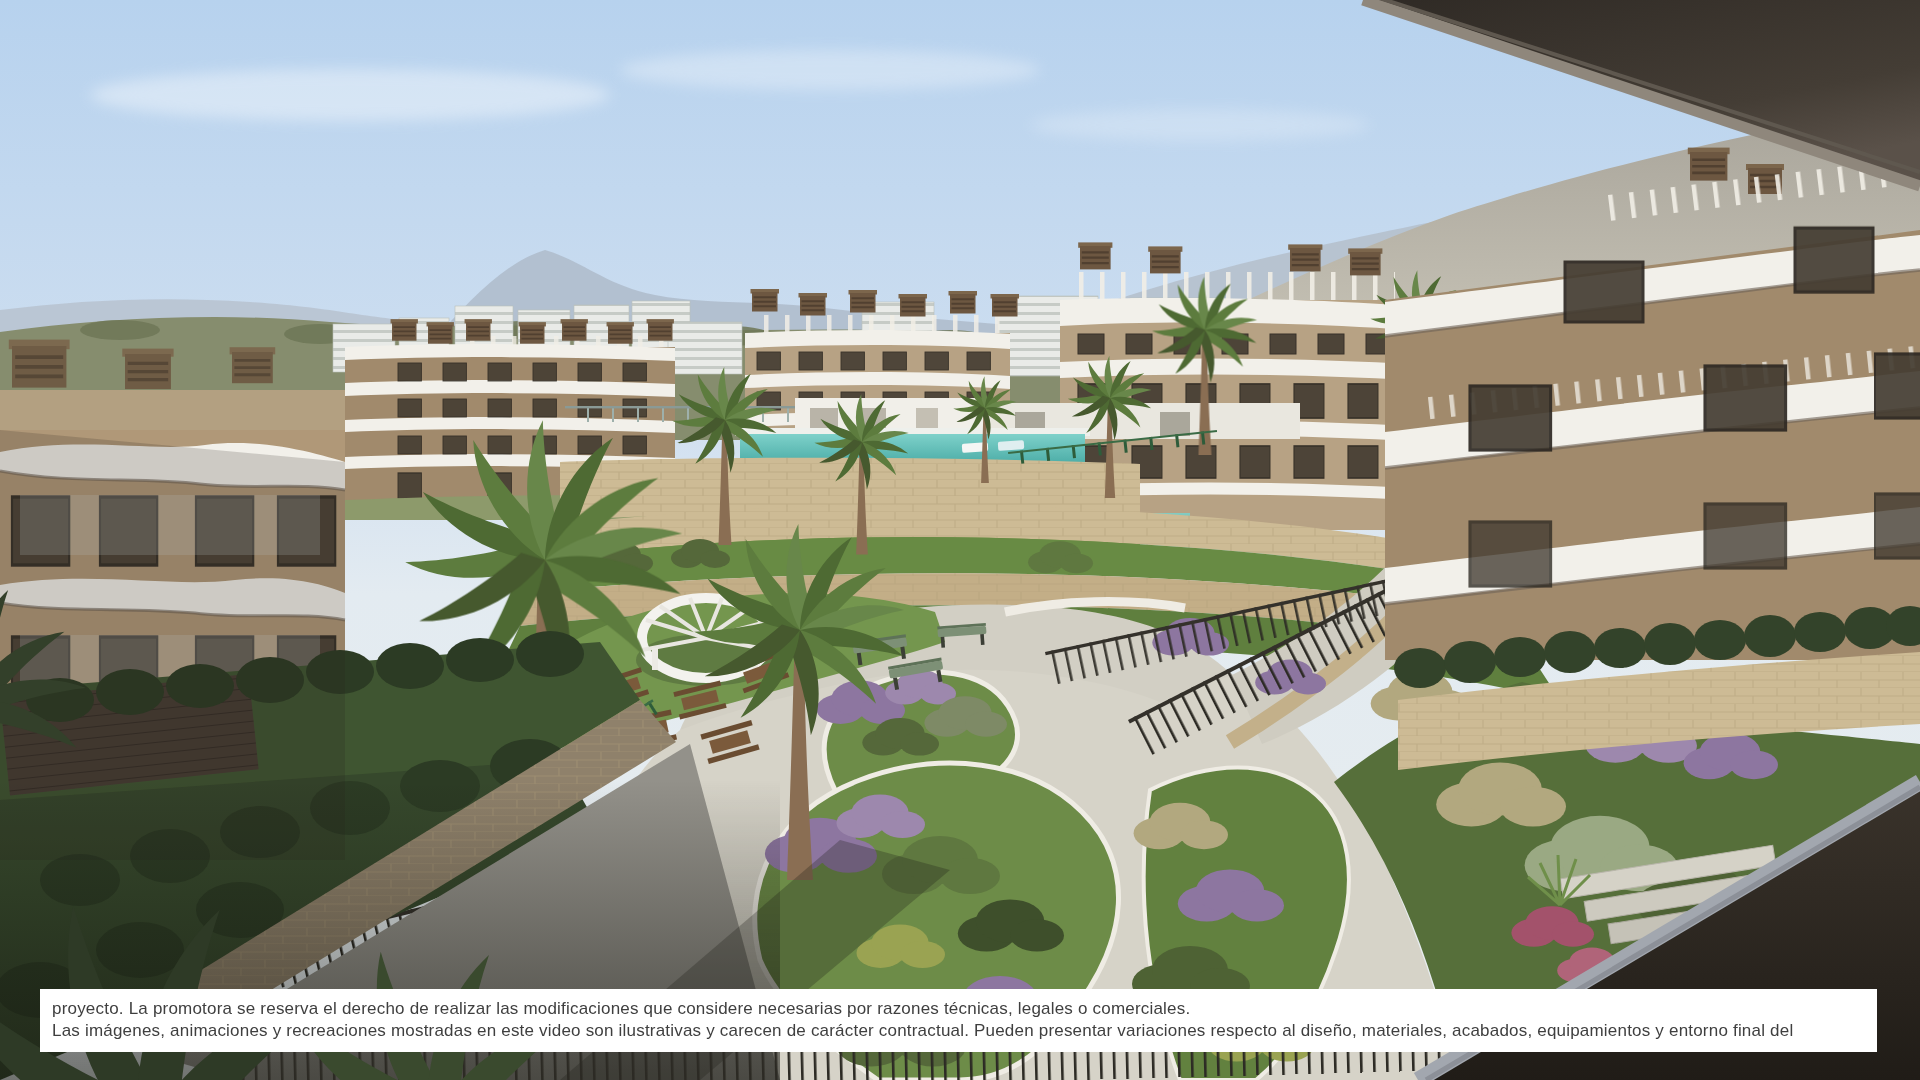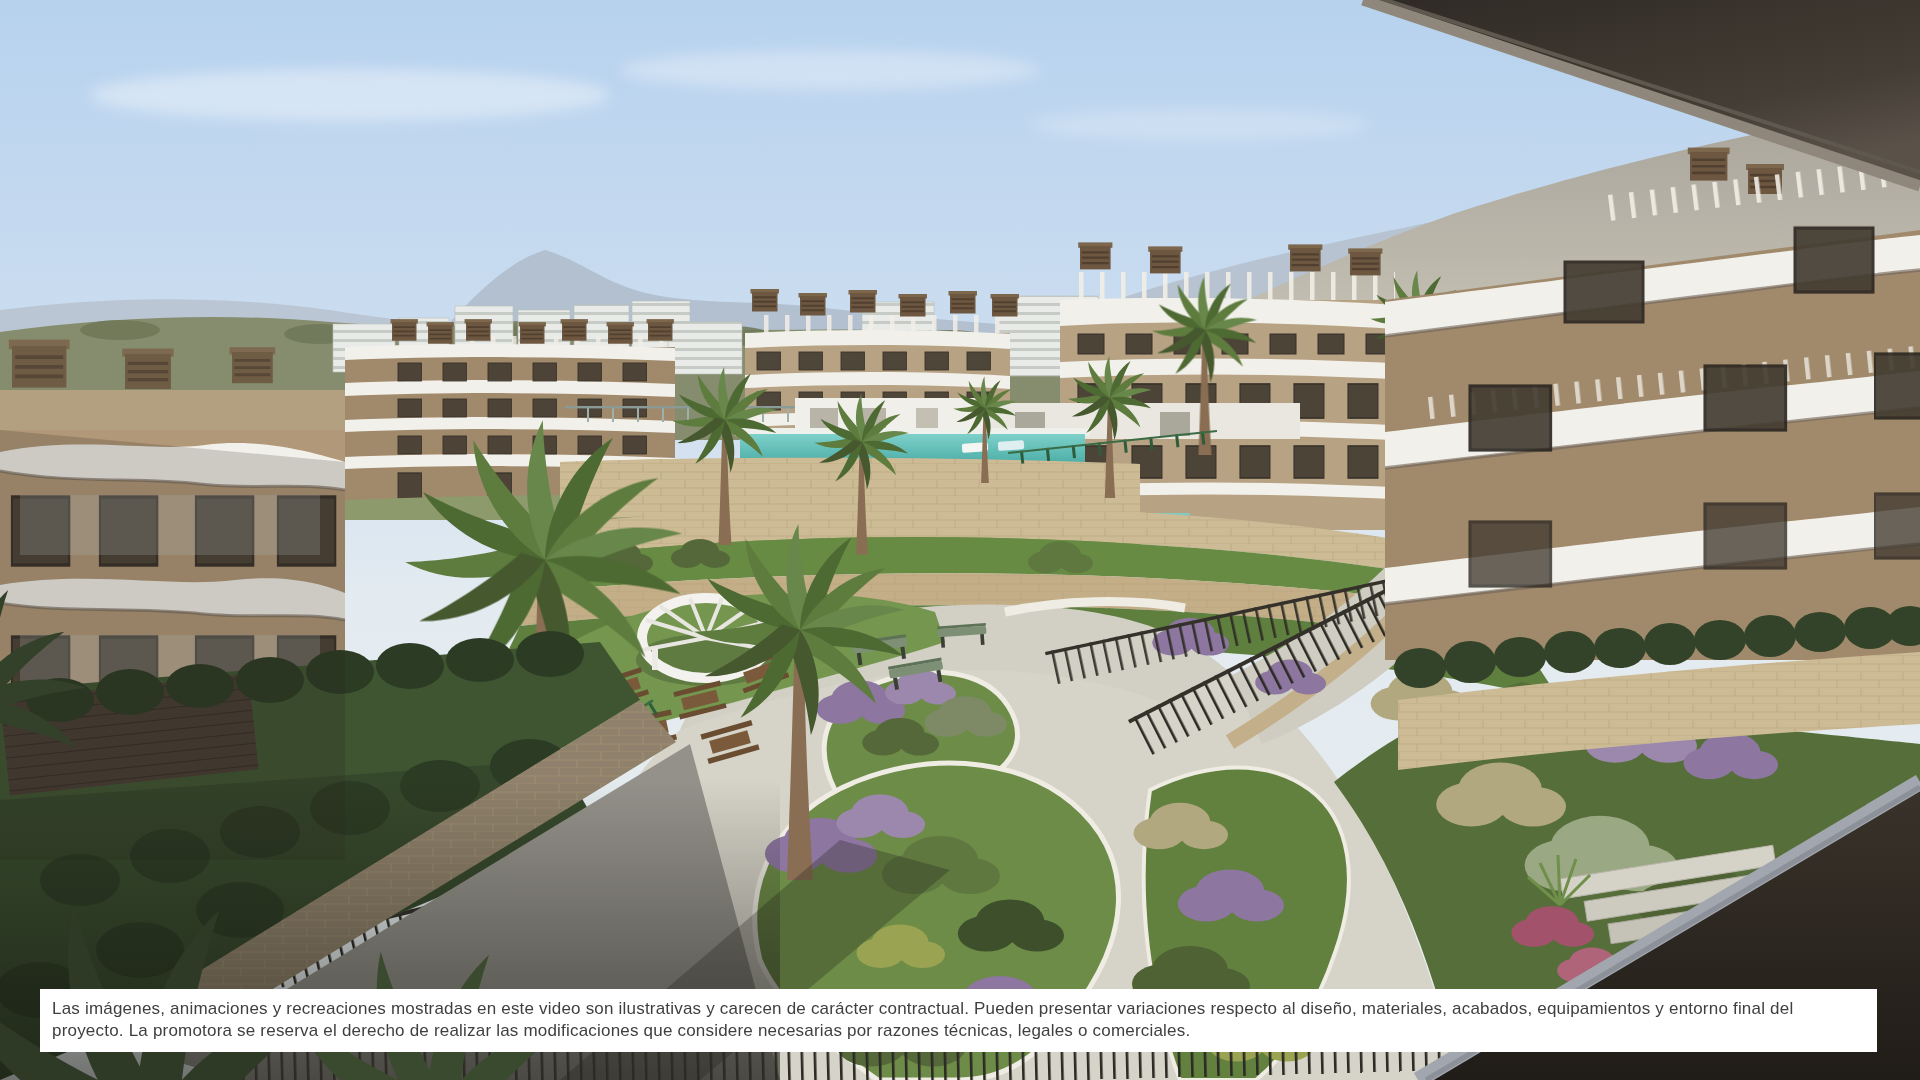--- a/index.html
+++ b/index.html
@@ -571,16 +571,16 @@
   </g>
 
   <g>
     <path d="M1418 1080 L1920 782 L1920 1080 Z" fill="url(#gParapet)"></path>
     <path d="M1418 1080 L1920 782" stroke="var(--coping,#a2a7af)" stroke-width="16"></path>
     <path d="M1426 1080 L1920 787" stroke="#8c9098" stroke-width="5"></path>
   </g>
 </svg>
 
   <div class="disclaimer">
+    <div class="line">proyecto. La promotora se reserva el derecho de realizar las modificaciones que considere necesarias por razones técnicas, legales o comerciales.</div>
     <div class="line">Las imágenes, animaciones y recreaciones mostradas en este video son ilustrativas y carecen de carácter contractual. Pueden presentar variaciones respecto al diseño, materiales, acabados, equipamientos y entorno final del</div>
-    <div class="line">proyecto. La promotora se reserva el derecho de realizar las modificaciones que considere necesarias por razones técnicas, legales o comerciales.</div>
   </div>
 </figure>
 
 </body></html>

